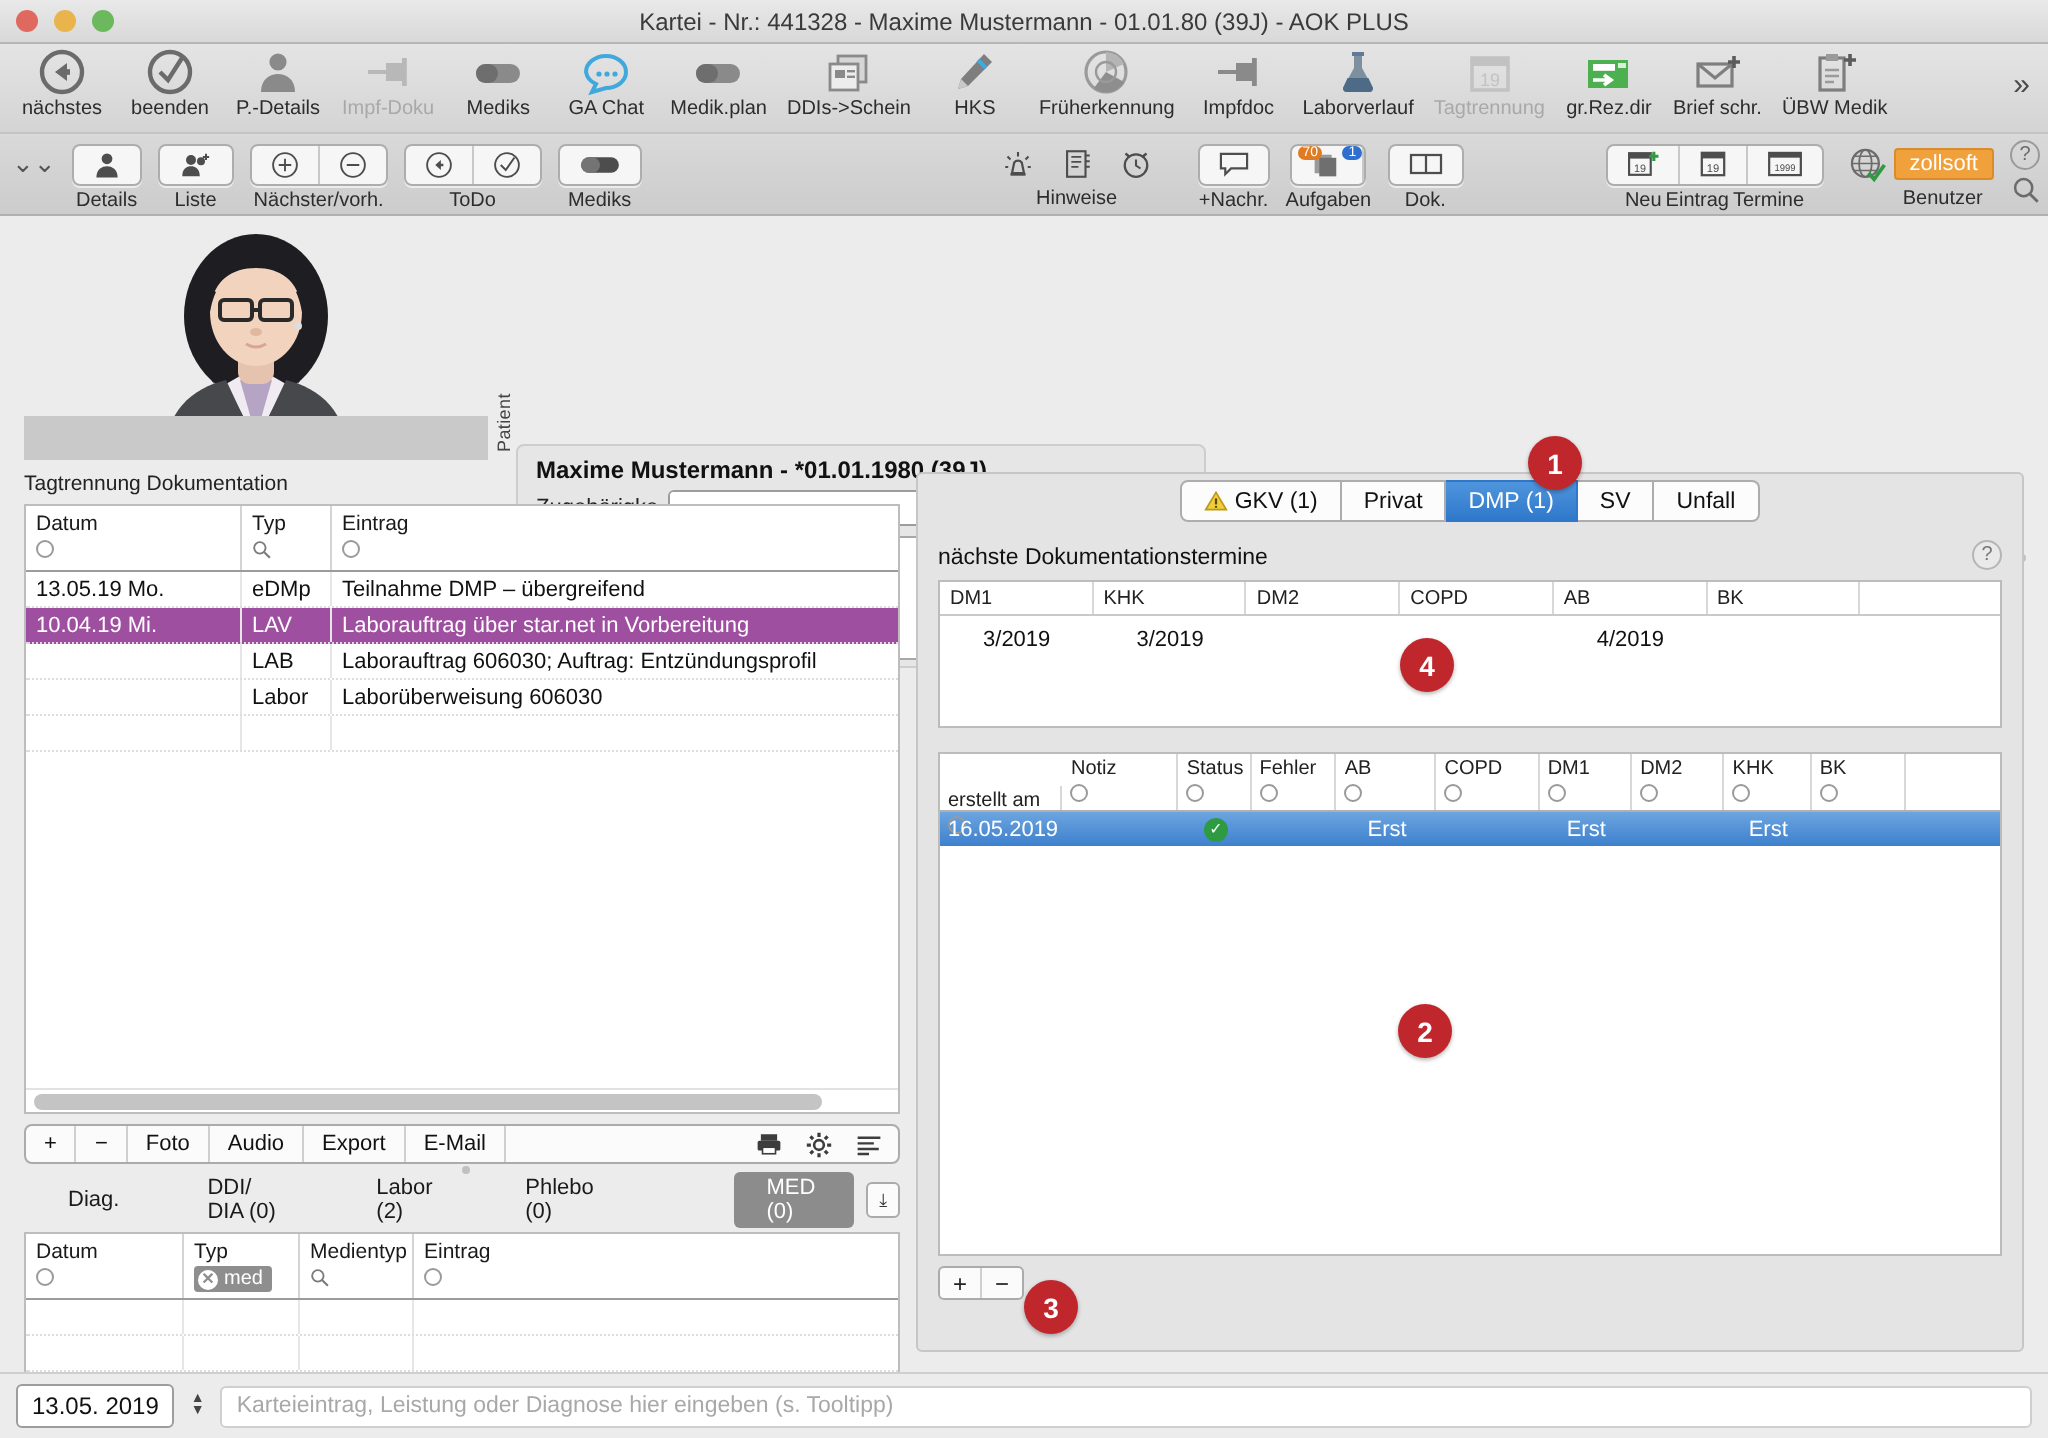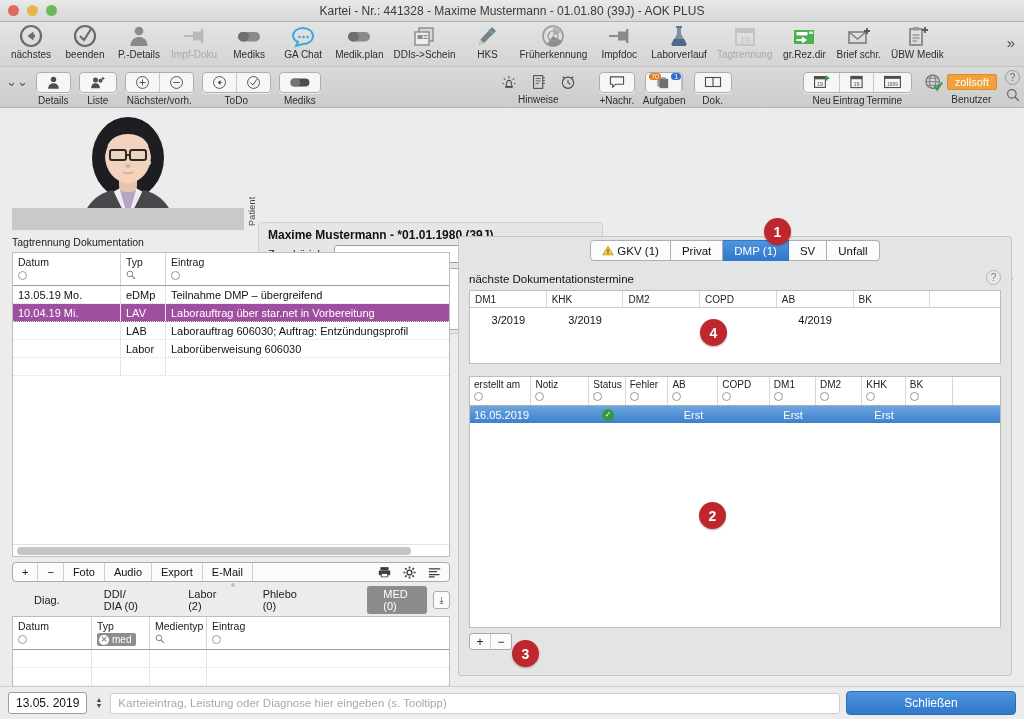--- a/index.html
+++ b/index.html
@@ -899,21 +899,21 @@
         <div class="rtd" style="width: 77px; justify-content: center;"></div>
         <div class="rtd" style="width: 77px; justify-content: center;"></div>
         <div class="rtd" style="width: 77px; justify-content: center;">4/2019</div>
         <div class="rtd" style="width: 77px; justify-content: center;"></div>
         <div class="rtd" style="width: 70px; justify-content: center;"></div>
       </div>
   </div>
 
   <div class="rtbl" style="margin-top:12px; height:252px;">
     <div class="rthead2" id="doc-head">
-        <div class="rth2" style="width: 68px;"><div>erstellt am</div><span class="circ" style="margin-top:2px;"></span></div>
+        <div class="rth2" style="width: 68px; margin-top: 16px;"><div>erstellt am</div><span class="circ" style="margin-top:2px;"></span></div>
         <div class="rth2" style="width: 64px;"><div>Notiz</div><span class="circ" style="margin-top:2px;"></span></div>
         <div class="rth2" style="width: 40px;"><div>Status</div><span class="circ" style="margin-top:2px;"></span></div>
         <div class="rth2" style="width: 47px;"><div>Fehler</div><span class="circ" style="margin-top:2px;"></span></div>
         <div class="rth2" style="width: 55px;"><div>AB</div><span class="circ" style="margin-top:2px;"></span></div>
         <div class="rth2" style="width: 57px;"><div>COPD</div><span class="circ" style="margin-top:2px;"></span></div>
         <div class="rth2" style="width: 51px;"><div>DM1</div><span class="circ" style="margin-top:2px;"></span></div>
         <div class="rth2" style="width: 51px;"><div>DM2</div><span class="circ" style="margin-top:2px;"></span></div>
         <div class="rth2" style="width: 48px;"><div>KHK</div><span class="circ" style="margin-top:2px;"></span></div>
         <div class="rth2" style="width: 52px;"><div>BK</div><span class="circ" style="margin-top:2px;"></span></div>
         <div class="rth2" style="width: 52px;">
@@ -946,21 +946,20 @@
   </div>
 </div>
 
 <div class="bottombar">
   <div class="datefield">13.05. 2019</div>
   <div class="stepper">
       <div>▲</div>
       <div>▼</div>
     </div>
   <div class="bigentry">Karteieintrag, Leistung oder Diagnose hier eingeben (s. Tooltipp)</div>
-  <div class="btn-schliessen">Schließen</div>
 </div>
 
 <div id="badges">
     <div class="badge" style="left: 764px; top: 218px;">1</div>
     <div class="badge" style="left: 699px; top: 502px;">2</div>
     <div class="badge" style="left: 512px; top: 640px;">3</div>
     <div class="badge" style="left: 700px; top: 319px;">4</div>
   </div>
 
 </body></html>

